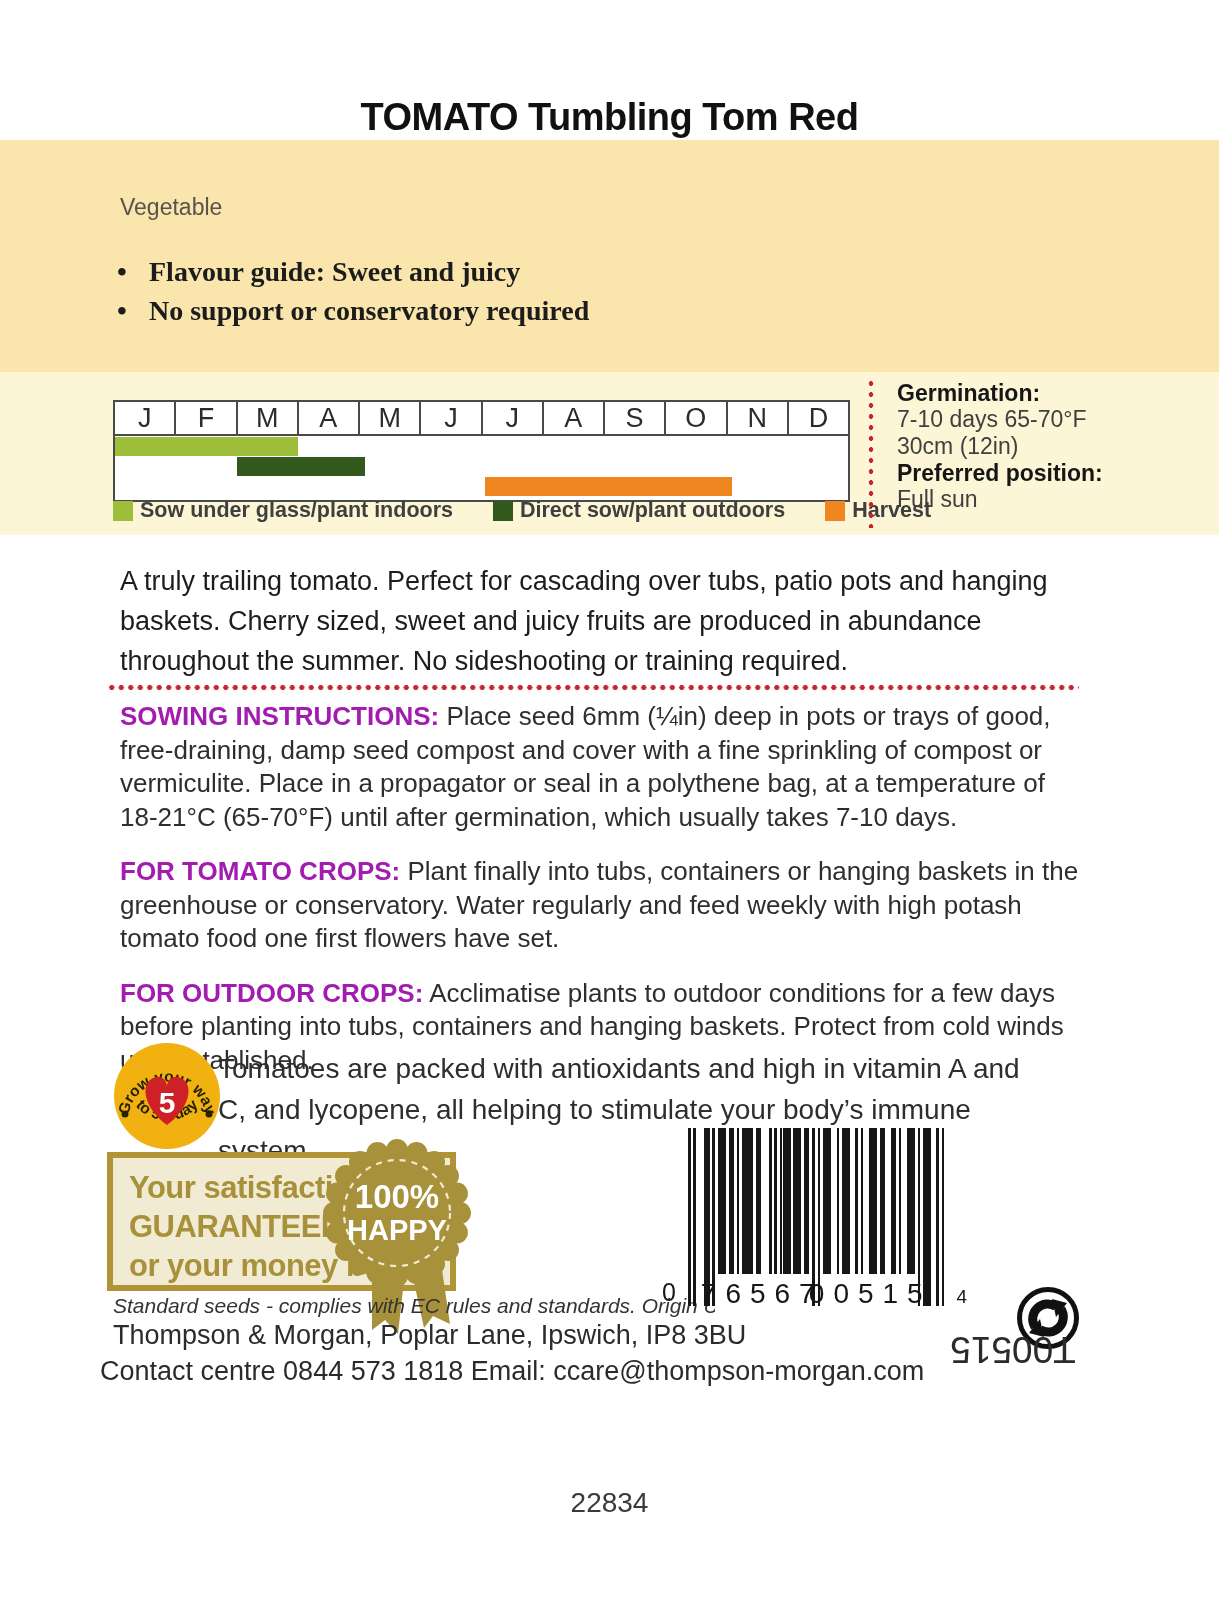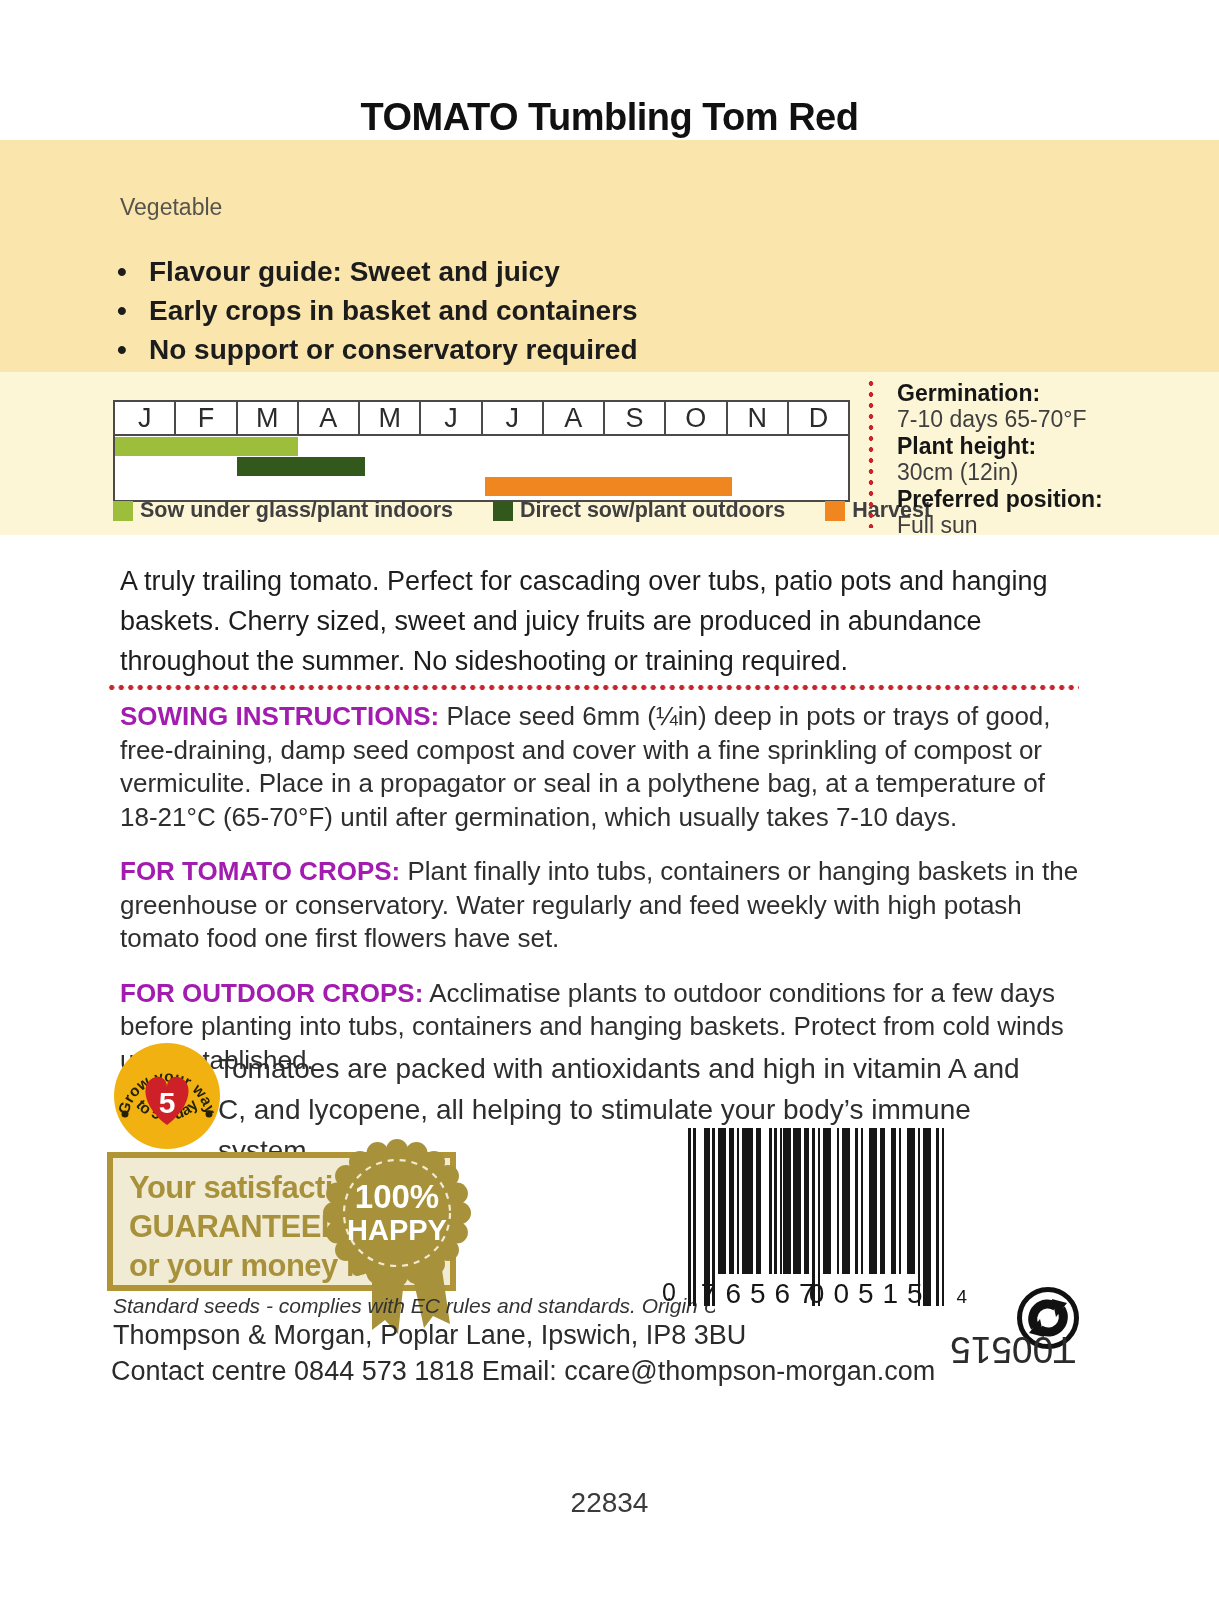--- a/index.html
+++ b/index.html
@@ -4,21 +4,21 @@
 <style>
   html,body{margin:0;padding:0;background:#ffffff;}
   #page{position:relative;width:1219px;height:1623px;background:#ffffff;overflow:hidden;
         font-family:"Liberation Sans",sans-serif;color:#1f1f1f;}
 
   .title{position:absolute;top:96px;left:0;width:100%;text-align:center;
          font-size:38px;font-weight:bold;color:#111;letter-spacing:-0.5px;}
 
   .cream-band{position:absolute;top:140px;left:0;width:1219px;height:300px;background:#fae5ac;}
   .category{position:absolute;top:54px;left:120px;font-size:23px;color:#55544c;}
-  .bullets{position:absolute;top:112px;left:113px;margin:0;padding:0;list-style:none;}
+  .bullets{position:absolute;top:112px;left:113px;margin:0;padding:0;list-style:none;font-family:Liberation Serif, serif;}
   .bullets li{position:relative;padding-left:36px;font-size:28px;font-weight:bold;color:#1c1c1c;line-height:39px;}
   .bullets li::before{content:"•";position:absolute;left:4px;}
 
   .pale-band{position:absolute;top:372px;left:0;width:1219px;height:163px;background:#fcf5d6;}
 
   .calendar{position:absolute;left:113px;top:28px;width:733px;background:#ffffff;
             border:2px solid #4a4a4a;}
   .month-row{display:flex;border-bottom:2px solid #4a4a4a;height:32px;}
   .mcell{flex:1;display:flex;align-items:center;justify-content:center;
          font-size:27px;color:#2b2b2b;border-left:2px solid #4a4a4a;}
@@ -54,21 +54,21 @@
   .nutrition{position:absolute;left:218px;top:1048px;width:830px;
              font-size:28px;line-height:41px;color:#2e2e2e;}
 
   .guarantee{position:absolute;left:107px;top:1152px;width:349px;height:139px;
              background:#f2ebd4;border:6px solid #b09435;box-sizing:border-box;}
   .gtext{padding:10px 0 0 16px;font-weight:bold;color:#a8913b;font-size:31px;line-height:39px;letter-spacing:-0.5px;}
   .rosette{position:absolute;left:312px;top:1138px;width:170px;height:200px;}
 
   .small-print{position:absolute;left:113px;top:1294px;font-size:21px;font-style:italic;color:#333;}
   .address{position:absolute;left:113px;top:1320px;font-size:27px;color:#2b2b2b;}
-  .contact{position:absolute;left:111px;top:1356px;font-size:27px;color:#2b2b2b;}
+  .contact{position:absolute;left:100px;top:1356px;font-size:27px;color:#2b2b2b;}
 
   .barcode{position:absolute;left:688px;top:1128px;width:257px;height:188px;}
   .bc-bars{position:absolute;left:0;top:0;width:257px;height:178px;}
   .bc-bar{position:absolute;top:0;background:#161616;}
   .bc-box{position:absolute;top:146px;height:40px;background:#ffffff;
           display:flex;align-items:center;justify-content:center;
           font-size:28px;color:#161616;letter-spacing:9px;}
   .bc-d0{position:absolute;left:-26px;top:150px;font-size:25px;color:#161616;}
   .bc-d4{position:absolute;right:-22px;top:158px;font-size:19px;color:#161616;}
 
@@ -83,21 +83,20 @@
 <body>
 
 <div id="page">
 
   <div class="title">TOMATO Tumbling Tom Red</div>
 
   <div class="cream-band">
     <div class="category">Vegetable</div>
     <ul class="bullets">
       <li>Flavour guide: Sweet and juicy</li>
-      <li>Early crops in basket and containers</li>
       <li>No support or conservatory required</li>
     </ul>
   </div>
 
   <div class="pale-band">
     <div class="calendar">
       <div class="month-row">
           <div class="mcell">J</div>
           <div class="mcell">F</div>
           <div class="mcell">M</div>
@@ -134,21 +133,20 @@
         </div>
         <div class="legend-item">
           <div class="legend-swatch" style="background: rgb(240, 134, 31);"></div>
           <div class="legend-label">Harvest</div>
         </div>
       </div>
     <div class="vdots"></div>
     <div class="info-panel">
         <div class="info-label">Germination:</div>
         <div class="info-value">7-10 days 65-70°F</div>
-        <div class="info-label">Plant height:</div>
         <div class="info-value">30cm (12in)</div>
         <div class="info-label">Preferred position:</div>
         <div class="info-value">Full sun</div>
       </div>
   </div>
 
   <div class="description">A truly trailing tomato. Perfect for cascading over tubs, patio pots and hanging baskets. Cherry sized, sweet and juicy fruits are produced in abundance throughout the summer. No sideshooting or training required.</div>
 
   <div class="hdots"></div>
 

